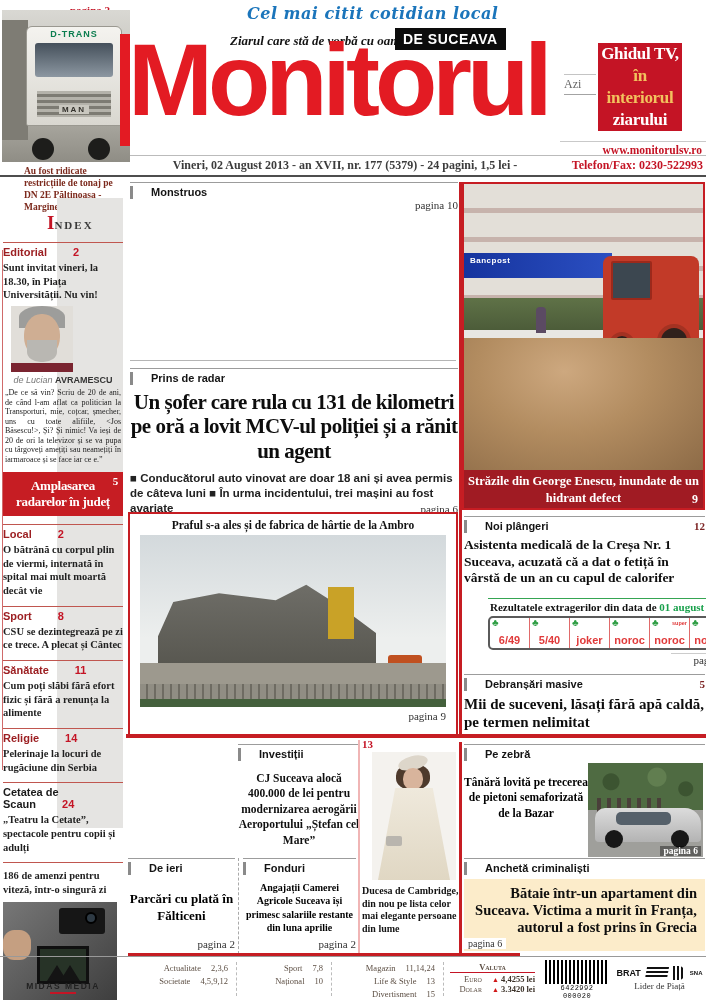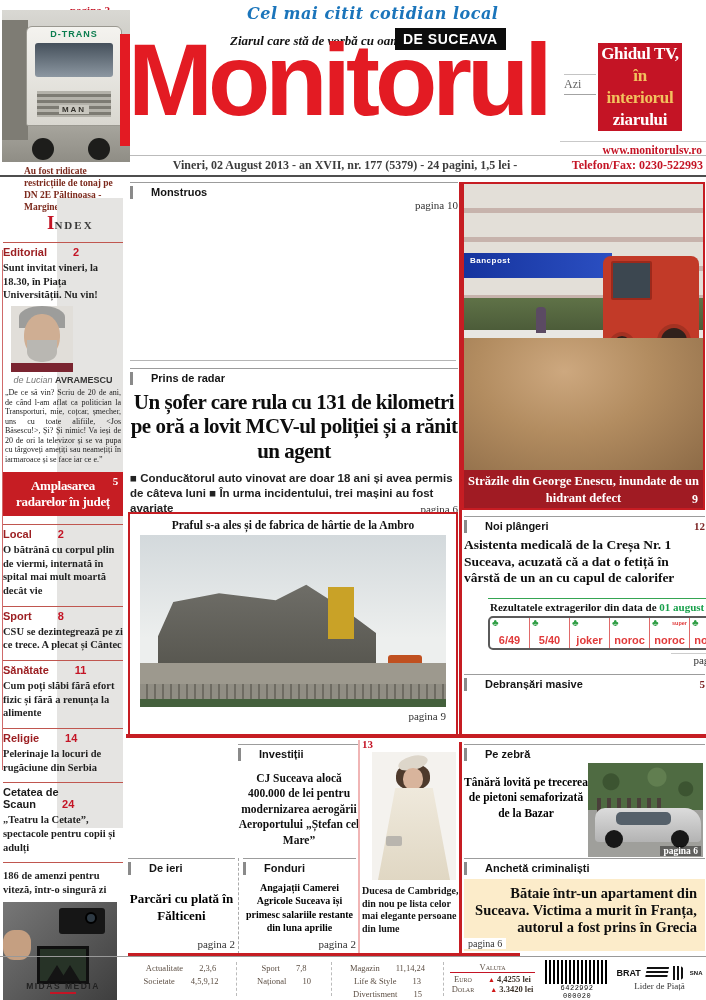--- a/index.html
+++ b/index.html
@@ -165,24 +165,24 @@
   #red-seg{left:128px;top:953px;width:392px;height:3px;background:#c61d23}
   #footer{left:0;top:956px;width:706px;height:44px;border-top:1px solid #999;display:flex;align-items:center;font-family:"Liberation Serif",serif;color:#5d4f44}
   .f-logo{width:126px;display:flex;flex-direction:column;align-items:center;padding-top:2px}
   .m-tris{display:flex}
   .m-tri{width:0;height:0;border-left:10px solid transparent;border-right:10px solid transparent;border-bottom:16px solid #141414}
   .m-tri+.m-tri{margin-left:-7px}
   .m-name{font:bold 8.5px "Liberation Sans",sans-serif;color:#222;letter-spacing:1.5px}
   .m-rule{width:26px;height:2px;background:#c41425;margin-top:1px}
   .f-col{padding:0 8px;font-size:8.5px;line-height:1.55;border-left:1px dashed #bbb;height:34px}
   .f-col.first{border-left:none}
-  .trow{display:flex;justify-content:center;gap:16px}
+  .trow{display:flex;justify-content:flex-end;gap:10px}
   .f-c1{width:110px}.f-c2{width:95px}.f-c3{width:112px}
   .f-val{width:98px;padding:0 6px;border-left:1px dashed #bbb;height:34px;font-size:8.5px}
-  .f-val .vt{text-align:center;font-variant:small-caps;font-weight:normal;border-bottom:1px solid #c41425;margin-bottom:1px}
+  .f-val .vt{text-align:center;font-variant:small-caps;font-weight:bold;border-bottom:1px solid #c41425;margin-bottom:1px}
   .f-val .arr{color:#d01818;font-size:7px}
   .f-val b{color:#3c3229}
   .f-bar{width:72px;padding:2px 4px 0}
   .bars{height:24px;background:repeating-linear-gradient(90deg,#000 0 2px,#fff 2px 4px)}
   .bar-digits{text-align:center;font:7px "Liberation Mono",monospace;letter-spacing:.5px;color:#111}
   .f-brat{flex:1;display:flex;flex-direction:column;align-items:center;justify-content:center}
   .brat-row{display:flex;align-items:center;gap:5px}
   .brat-flag{width:22px;height:12px;background:repeating-linear-gradient(180deg,#111 0 2px,transparent 2px 4px);transform:skewX(-10deg)}
   .brat-txt{font:bold 9px "Liberation Sans",sans-serif;color:#111}
   .sna-flag{width:12px;height:14px;background:repeating-linear-gradient(90deg,#111 0 2px,transparent 2px 4px);border-radius:0 50% 50% 0}
@@ -409,20 +409,21 @@
         </div>
     </div>
     <div class="pageref">pagina 7</div>
   </div>
 
   <div class="abs" id="debr">
     <div class="kickrow">
         <span class="kick">Debranșări masive</span>
         <span class="kickpg">5</span>
       </div>
+    <h3>Mii de suceveni, lăsați fără apă caldă, pe termen nelimitat</h3>
   </div>
 
   <div class="abs" id="pez">
     <div class="kickrow">
         <span class="kick">Pe zebră</span>
       </div>
     <div class="pz-body">
       <div class="pz-head">Tânără lovită pe trecerea de pietoni semaforizată de la Bazar</div>
       <div id="car-photo">
         <div class="c-trees"></div>

